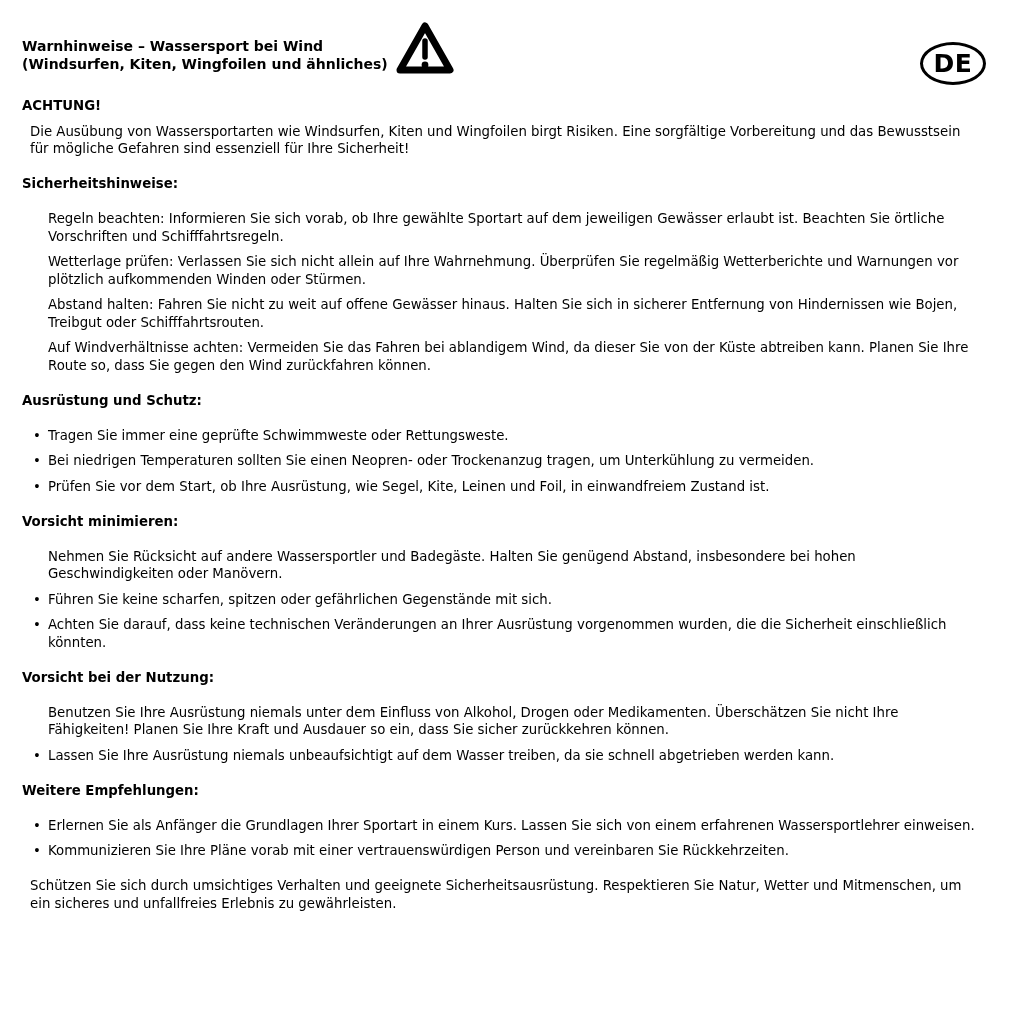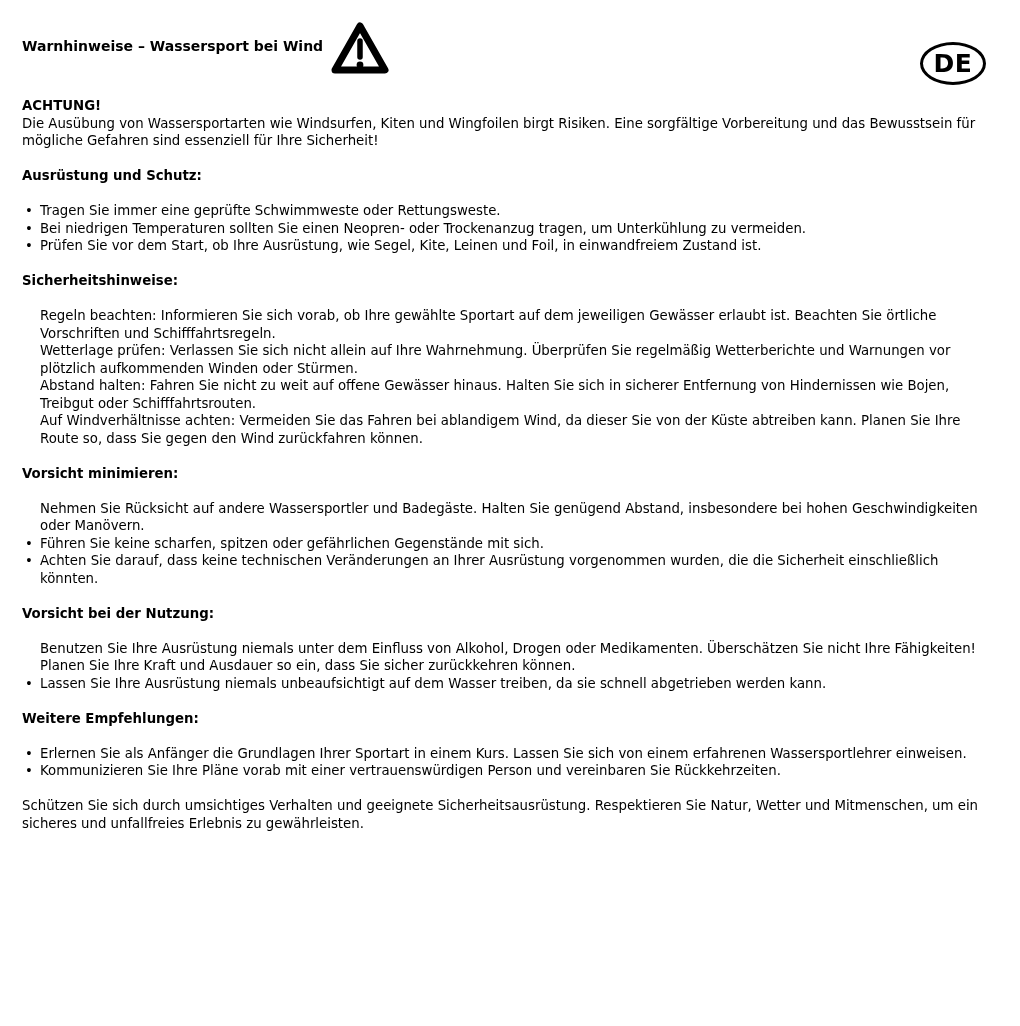--- a/index.html
+++ b/index.html
@@ -67,21 +67,21 @@
   }
   .heading {
     font-size: 13.3px;
     font-weight: bold;
     margin: 0 0 17.5px 0;
   }
   .section.tight .heading {
     margin-bottom: 0;
   }
   .item {
-    margin: 0;
+    margin: 8px;
   }
   .item.indent {
     padding-left: 18px;
   }
   .item.bullet {
     position: relative;
     padding-left: 18px;
   }
   .item.bullet::before {
     content: "\2022";
@@ -91,50 +91,51 @@
   }
 </style>
 </head>
 <body>
 
 <div class="page">
 
   <div class="header">
     <div class="title-block">
       <div>Warnhinweise – Wassersport bei Wind</div>
+      <div>(Windsurfen, Kiten, Wingfoilen und ähnliches)</div>
     </div>
     <span class="warning-triangle">
       <svg width="60" height="60" viewBox="0 0 60 60" aria-hidden="true">
         <path d="M30 6 L55 50 L5 50 Z" fill="none" stroke="#000000" stroke-width="7" stroke-linejoin="round"></path>
         <line x1="30" y1="21" x2="30" y2="37" stroke="#000000" stroke-width="5.5" stroke-linecap="round"></line>
         <circle cx="30" cy="45" r="3.4" fill="#000000"></circle>
       </svg>
     </span>
     <div class="lang-badge">
       <span>DE</span>
     </div>
   </div>
 
   <div class="content">
       <section class="section tight">
         <h2 class="heading">ACHTUNG!</h2>
         <p class="item paragraph">Die Ausübung von Wassersportarten wie Windsurfen, Kiten und Wingfoilen birgt Risiken. Eine sorgfältige Vorbereitung und das Bewusstsein für mögliche Gefahren sind essenziell für Ihre Sicherheit!</p>
       </section>
       <section class="section">
-        <h2 class="heading">Ausrüstung und Schutz:</h2>
-        <p class="item bullet">Tragen Sie immer eine geprüfte Schwimmweste oder Rettungsweste.</p>
-        <p class="item bullet">Bei niedrigen Temperaturen sollten Sie einen Neopren- oder Trockenanzug tragen, um Unterkühlung zu vermeiden.</p>
-        <p class="item bullet">Prüfen Sie vor dem Start, ob Ihre Ausrüstung, wie Segel, Kite, Leinen und Foil, in einwandfreiem Zustand ist.</p>
-      </section>
-      <section class="section">
         <h2 class="heading">Sicherheitshinweise:</h2>
         <p class="item indent">Regeln beachten: Informieren Sie sich vorab, ob Ihre gewählte Sportart auf dem jeweiligen Gewässer erlaubt ist. Beachten Sie örtliche Vorschriften und Schifffahrtsregeln.</p>
         <p class="item indent">Wetterlage prüfen: Verlassen Sie sich nicht allein auf Ihre Wahrnehmung. Überprüfen Sie regelmäßig Wetterberichte und Warnungen vor plötzlich aufkommenden Winden oder Stürmen.</p>
         <p class="item indent">Abstand halten: Fahren Sie nicht zu weit auf offene Gewässer hinaus. Halten Sie sich in sicherer Entfernung von Hindernissen wie Bojen, Treibgut oder Schifffahrtsrouten.</p>
         <p class="item indent">Auf Windverhältnisse achten: Vermeiden Sie das Fahren bei ablandigem Wind, da dieser Sie von der Küste abtreiben kann. Planen Sie Ihre Route so, dass Sie gegen den Wind zurückfahren können.</p>
+      </section>
+      <section class="section">
+        <h2 class="heading">Ausrüstung und Schutz:</h2>
+        <p class="item bullet">Tragen Sie immer eine geprüfte Schwimmweste oder Rettungsweste.</p>
+        <p class="item bullet">Bei niedrigen Temperaturen sollten Sie einen Neopren- oder Trockenanzug tragen, um Unterkühlung zu vermeiden.</p>
+        <p class="item bullet">Prüfen Sie vor dem Start, ob Ihre Ausrüstung, wie Segel, Kite, Leinen und Foil, in einwandfreiem Zustand ist.</p>
       </section>
       <section class="section">
         <h2 class="heading">Vorsicht minimieren:</h2>
         <p class="item indent">Nehmen Sie Rücksicht auf andere Wassersportler und Badegäste. Halten Sie genügend Abstand, insbesondere bei hohen Geschwindigkeiten oder Manövern.</p>
         <p class="item bullet">Führen Sie keine scharfen, spitzen oder gefährlichen Gegenstände mit sich.</p>
         <p class="item bullet">Achten Sie darauf, dass keine technischen Veränderungen an Ihrer Ausrüstung vorgenommen wurden, die die Sicherheit einschließlich könnten.</p>
       </section>
       <section class="section">
         <h2 class="heading">Vorsicht bei der Nutzung:</h2>
         <p class="item indent">Benutzen Sie Ihre Ausrüstung niemals unter dem Einfluss von Alkohol, Drogen oder Medikamenten. Überschätzen Sie nicht Ihre Fähigkeiten! Planen Sie Ihre Kraft und Ausdauer so ein, dass Sie sicher zurückkehren können.</p>

